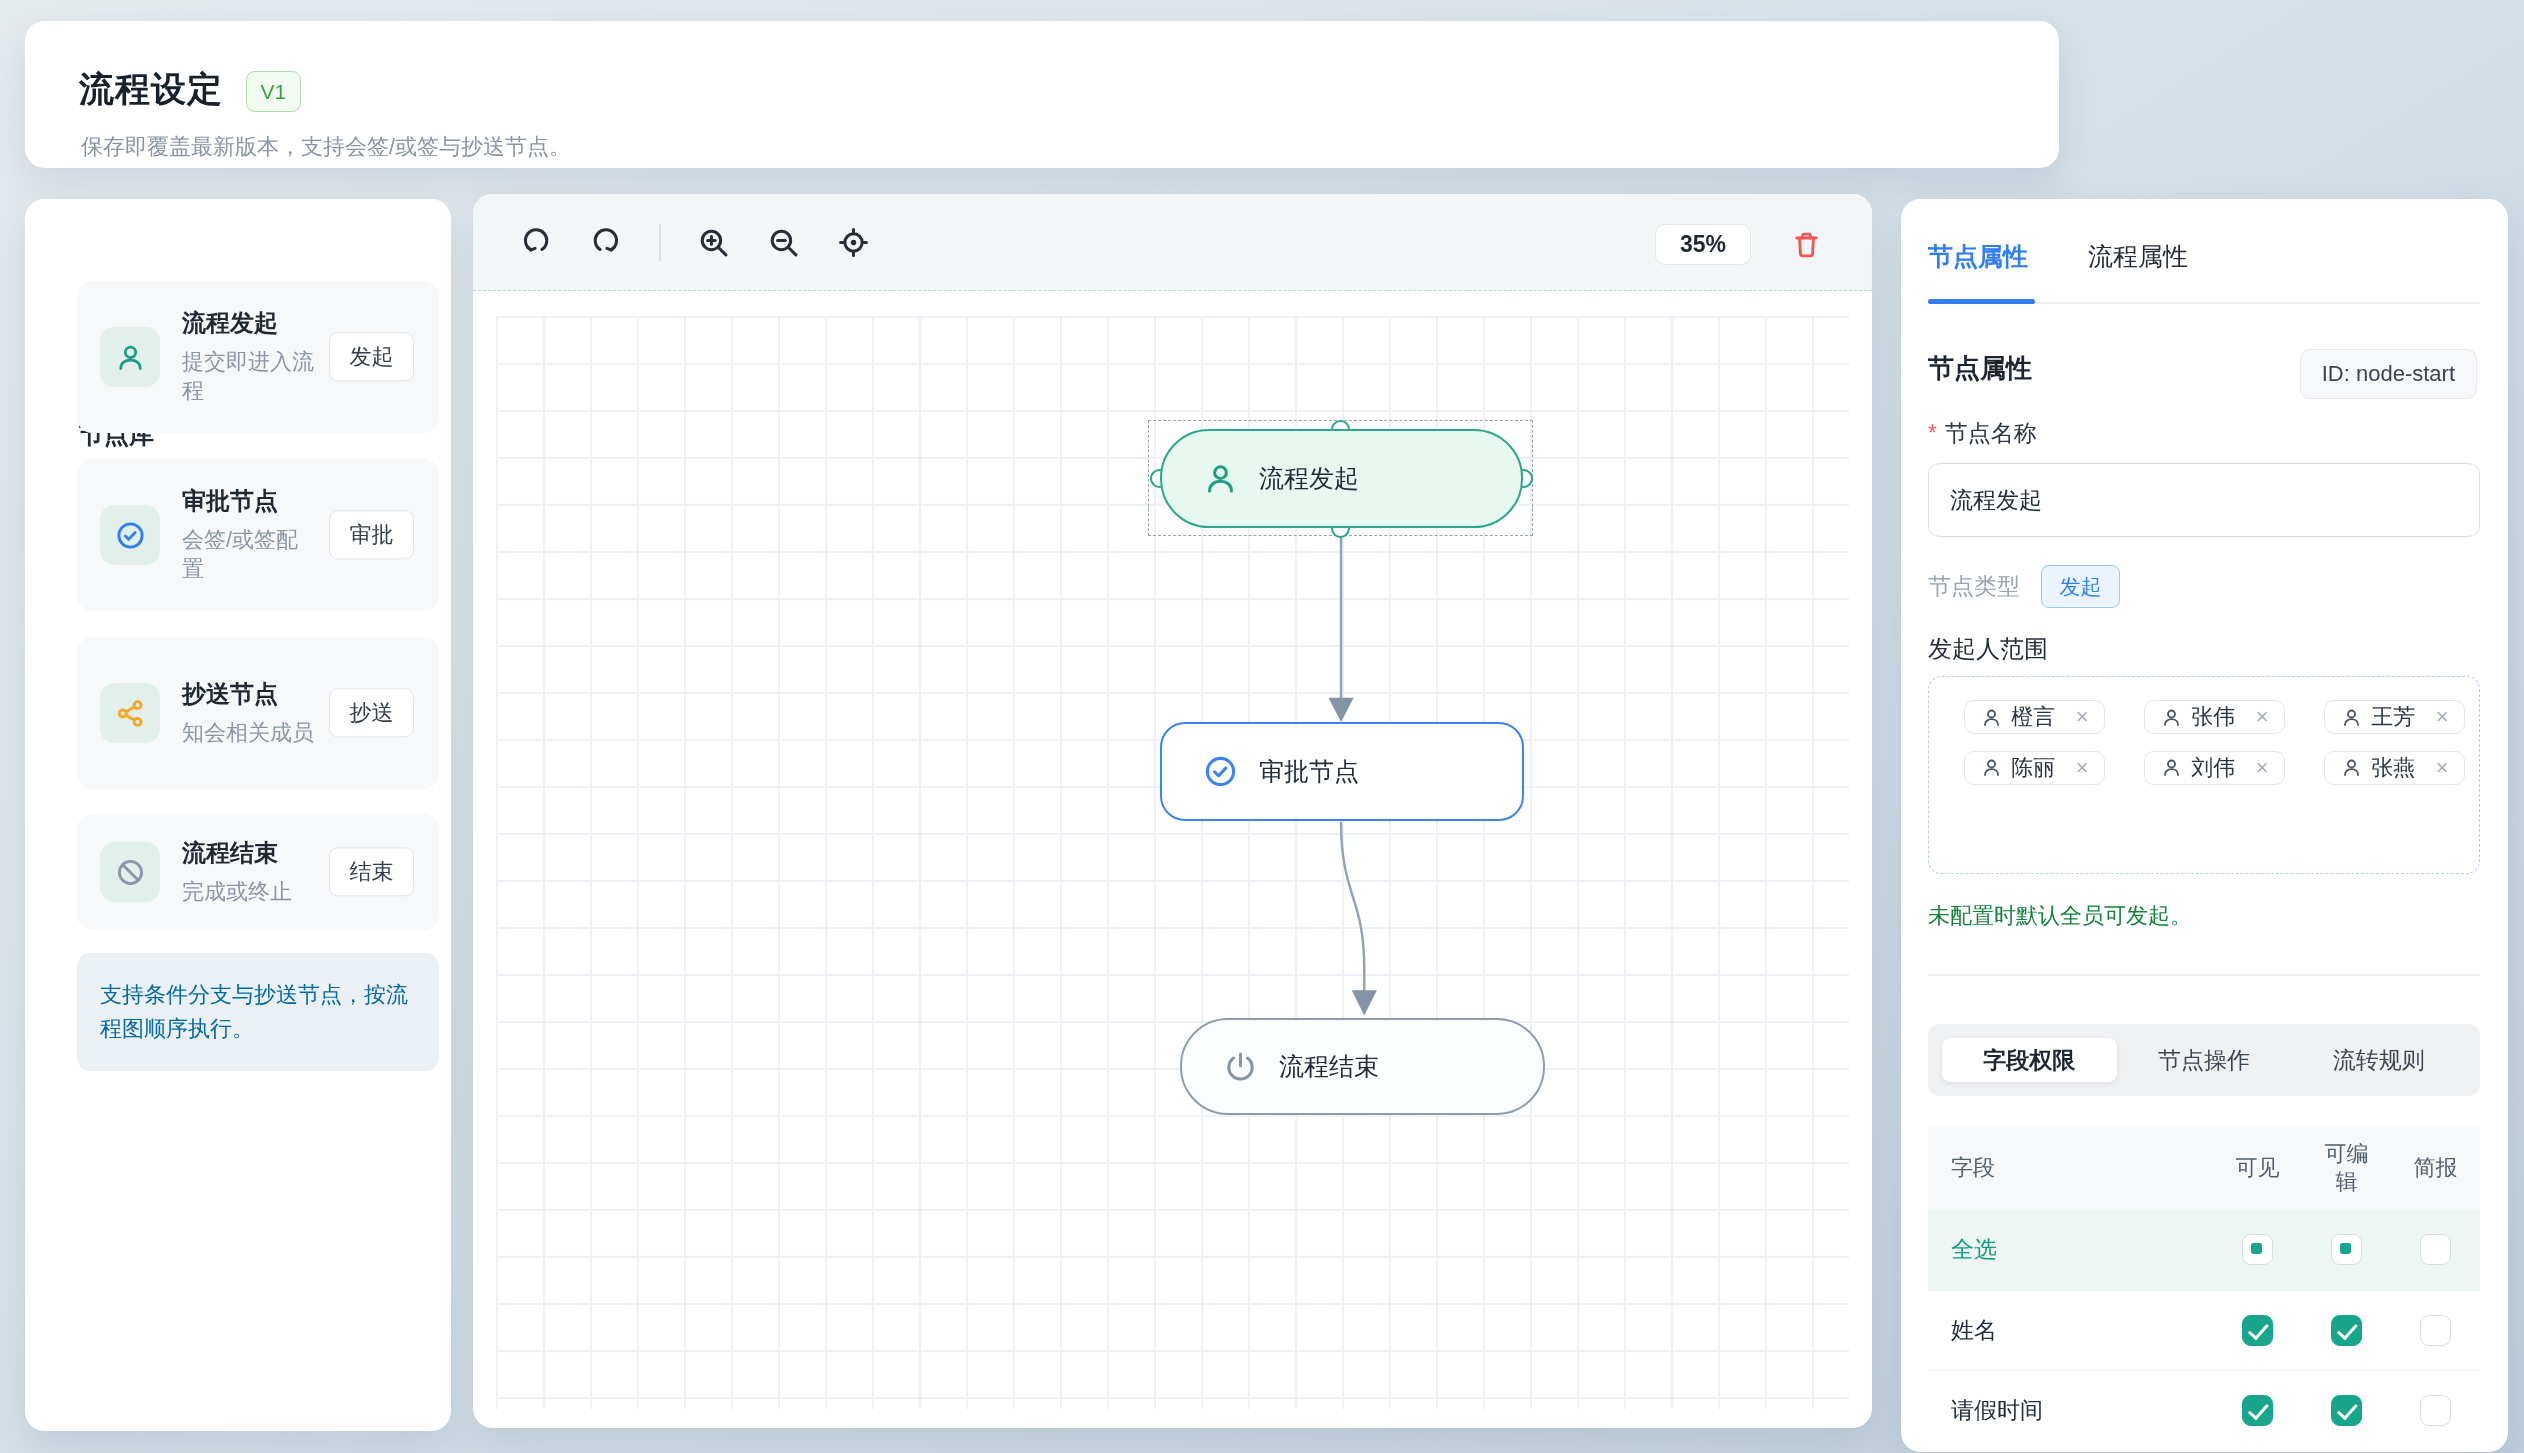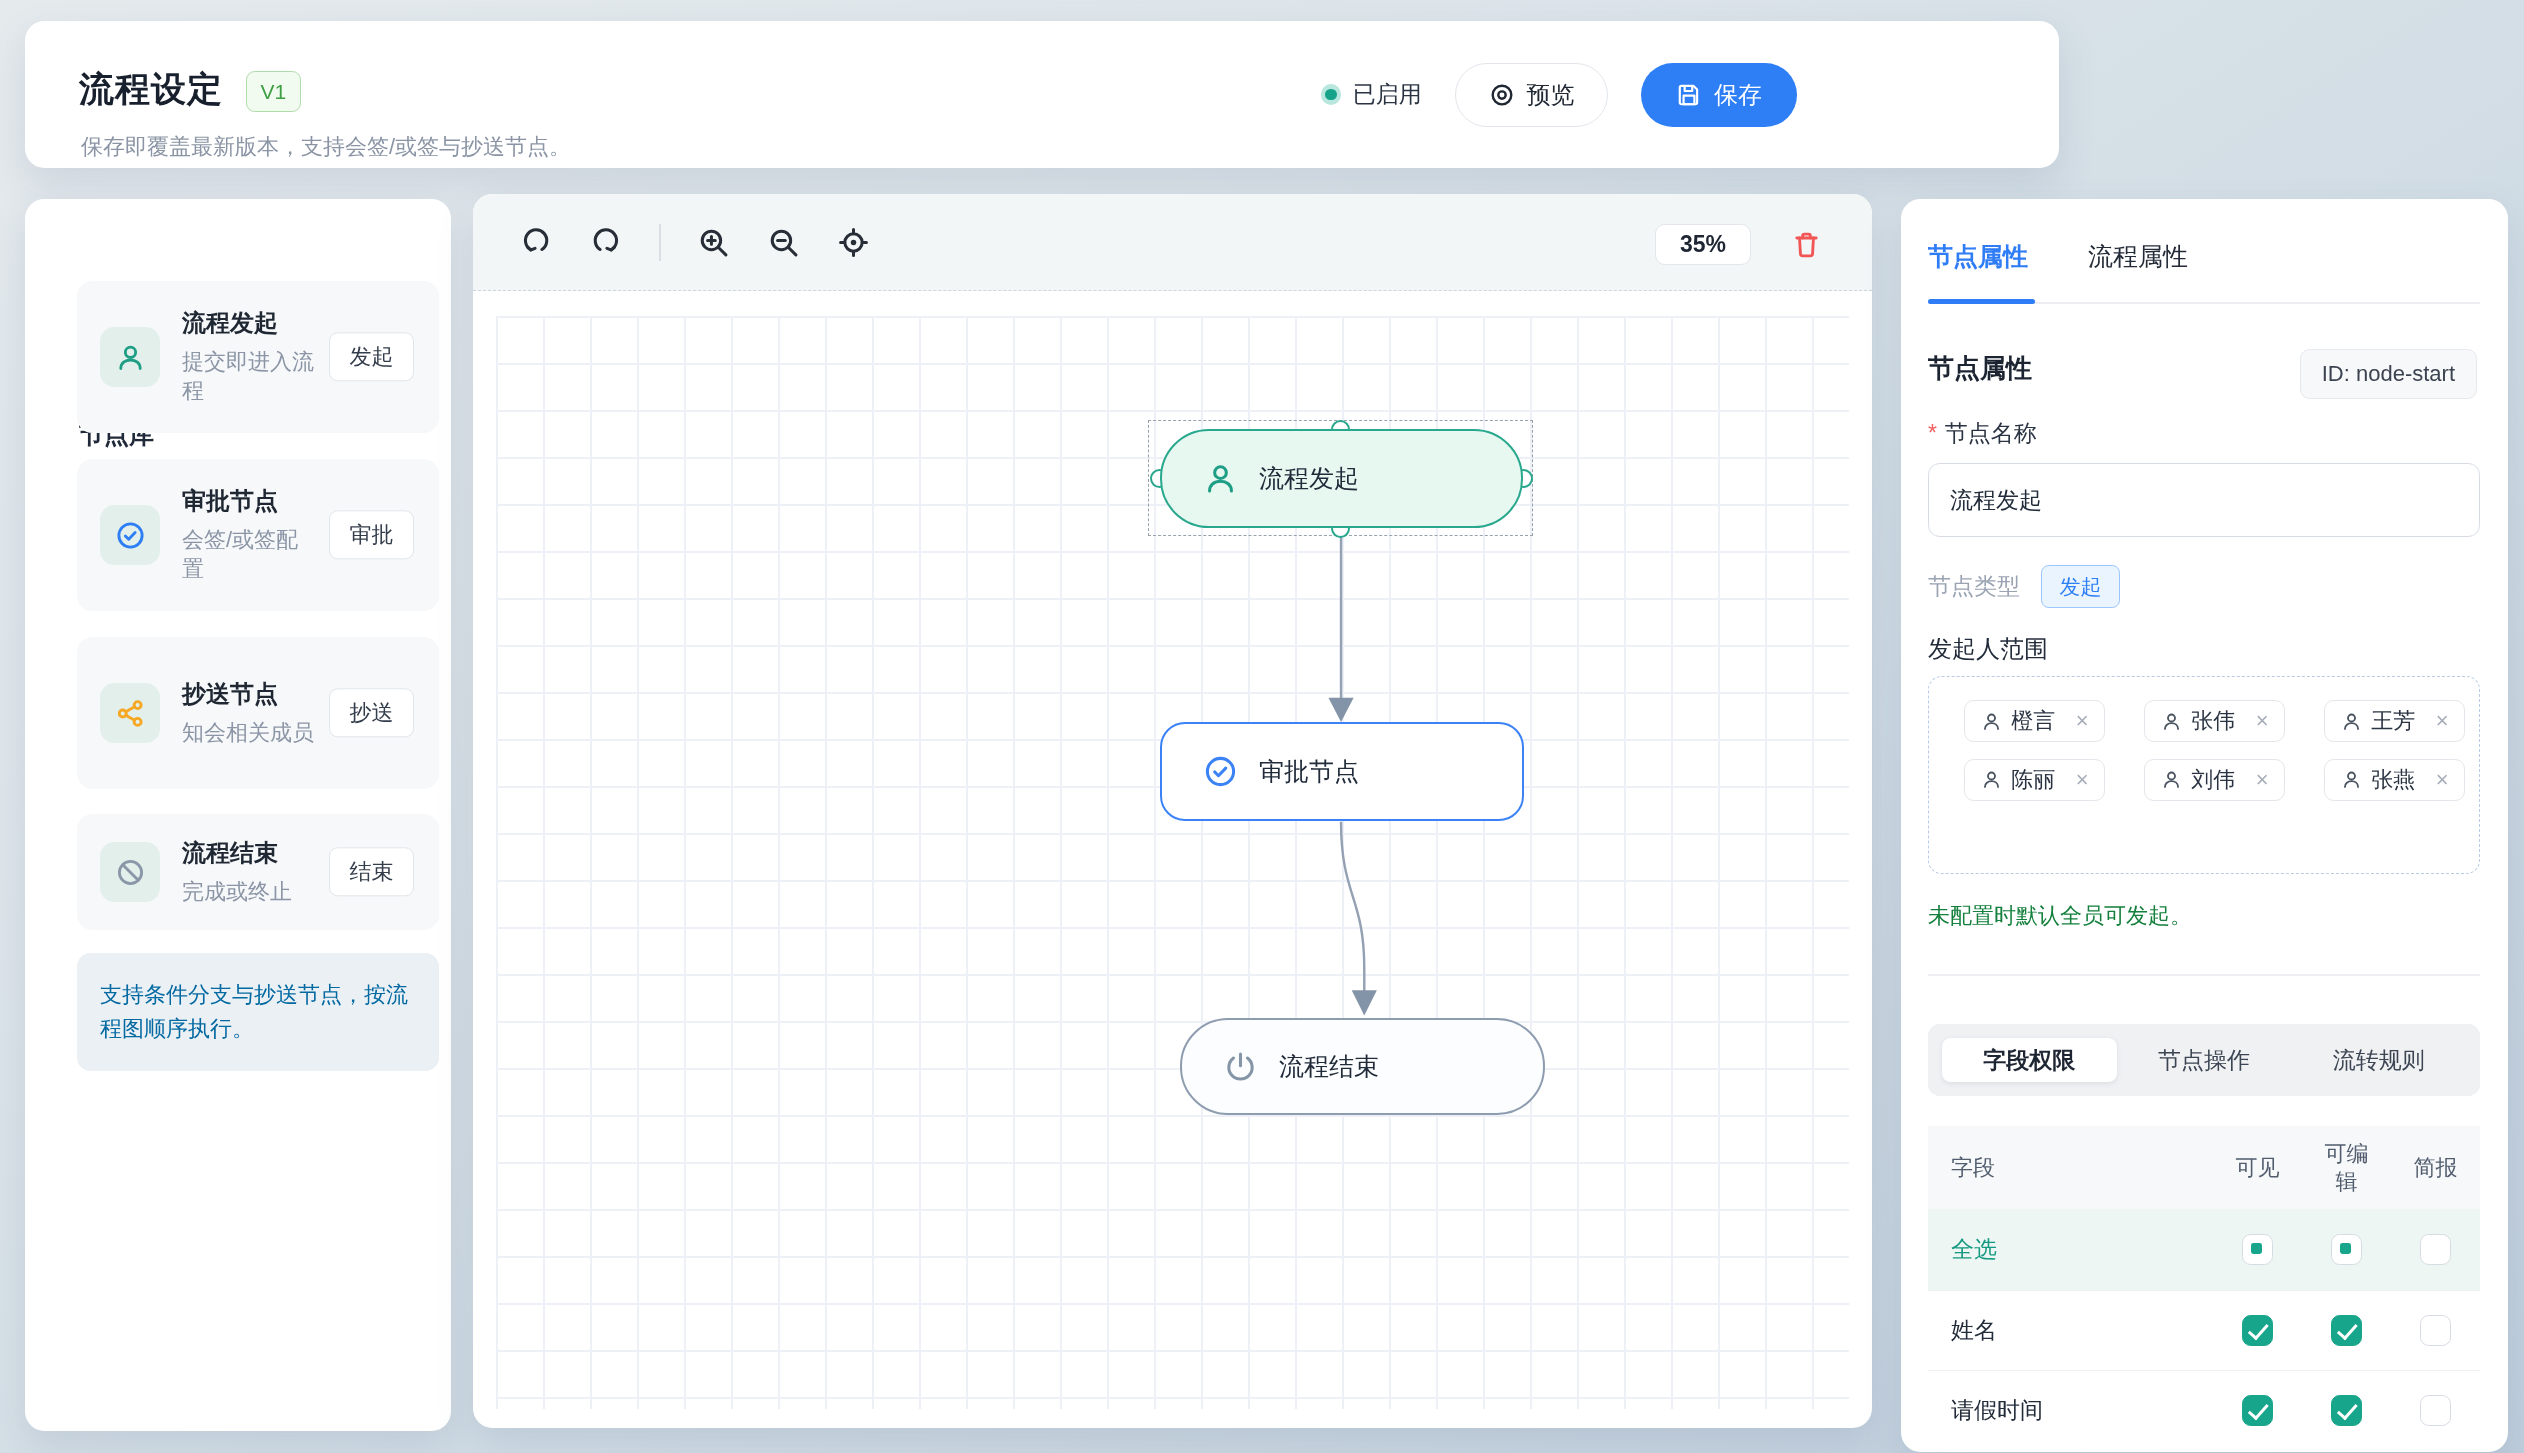--- a/index.html
+++ b/index.html
@@ -92,21 +92,21 @@
   #pn-input { position:absolute; left:27px; top:264px; width:552px; height:74px; border:1.5px solid #d7dce3;
               border-radius:11.6px; font-size:23px; color:#222c3a; padding:0 21px; font-family:inherit; background:#fff; }
   #pn-typerow { position:absolute; left:27px; top:366px; display:flex; align-items:center; gap:21px; }
   #pn-typelabel { font-size:23px; color:#9aa3b2; }
   #pn-typebadge { height:43px; padding:0 17.4px; display:flex; align-items:center; background:#eaf4ff;
                   border:1.5px solid #9cc6fb; border-radius:7.8px; color:#2e7ef5; font-size:21px; }
   #pn-scopelabel { position:absolute; left:27px; top:434px; font-size:24px; color:#232c3b; }
   #pn-scopebox { position:absolute; left:27px; top:477px; width:552px; height:198px; border:1.9px dashed #b7cbe7;
                  border-radius:13.6px; padding:23px 0 0 35px; display:flex; flex-wrap:wrap; gap:16.5px 39px;
                  align-content:flex-start; }
-  .chip { display:flex; align-items:center; gap:9.7px; height:42px; padding:0 15.5px; background:#fff;
+  .chip { display:flex; align-items:center; gap:9.7px; height:34px; padding:0 15.5px; background:#fff;
           border:1.5px solid #e3e6ea; border-radius:9.7px; font-size:22px; color:#2a3342; width:141px; }
   .chip .x { margin-left:auto; color:#a6adb8; font-size:22px; cursor:pointer; }
   #pn-hint { position:absolute; left:27px; top:702px; font-size:22px; color:#15803d; }
   #pn-div { position:absolute; left:27px; top:775px; width:552px; height:1.5px; background:#edeff2; }
   #pn-seg { position:absolute; left:27px; top:825px; width:552px; height:72px; background:#f0f1f3;
             border-radius:11.6px; padding:14px; display:flex; }
   .seg { flex:1; display:flex; align-items:center; justify-content:center; font-size:23px; color:#3c4553; cursor:pointer; }
   .seg.active { background:#fff; border-radius:8.7px; box-shadow:0 1.9px 5.8px rgba(80,95,120,.12); color:#1f2633; font-weight:600; }
   #pn-table { position:absolute; left:27px; top:927px; width:552px; }
   .trow { display:flex; align-items:center; }
@@ -129,45 +129,20 @@
 </style>
 </head>
 <body>
 
 <div id="stage">
 
   <div id="header" class="card">
     <div id="hd-title">流程设定</div>
     <div id="hd-ver">V1</div>
     <div id="hd-sub">保存即覆盖最新版本，支持会签/或签与抄送节点。</div>
-    <div id="hd-right">
-      <div id="hd-status">
-        <span class="status-dot"></span>
-        <span>已启用</span>
-      </div>
-      <button class="btn" id="btn-preview">
-        <span>
-          <svg width="26" height="26" viewBox="0 0 24 24" fill="none" stroke="#1f2733" stroke-width="2.2">
-            <circle cx="12" cy="12" r="8.6"></circle>
-              <circle cx="12" cy="12" r="3.4"></circle>
-          </svg>
-        </span>
-        <span>预览</span>
-      </button>
-      <button class="btn" id="btn-save">
-        <span>
-          <svg width="26" height="26" viewBox="0 0 24 24" fill="none" stroke="#fff" stroke-width="2" stroke-linejoin="round">
-            <path d="M5 3.5h11L19.5 7v12A1.5 1.5 0 0 1 18 20.5H5A1.5 1.5 0 0 1 3.5 19V5A1.5 1.5 0 0 1 5 3.5z"></path>
-            <path d="M8 3.5v4.8h7V3.5"></path>
-              <rect x="7" y="12.5" width="10" height="8"></rect>
-          </svg>
-        </span>
-        <span>保存</span>
-      </button>
-    </div>
   </div>
 
   <div id="library" class="card">
     <div id="lib-title">节点库</div>
 
     <div class="lib-item" style="top:82px; height:152px;">
       <div class="lib-icon">
         <svg width="31" height="31" viewBox="0 0 24 24" fill="none" stroke="#1d9e85" stroke-width="2.2" stroke-linecap="round">
           <circle cx="12" cy="8" r="4"></circle>
             <path d="M4.5 20.5c0-4.2 3.4-6.6 7.5-6.6s7.5 2.4 7.5 6.6"></path>

